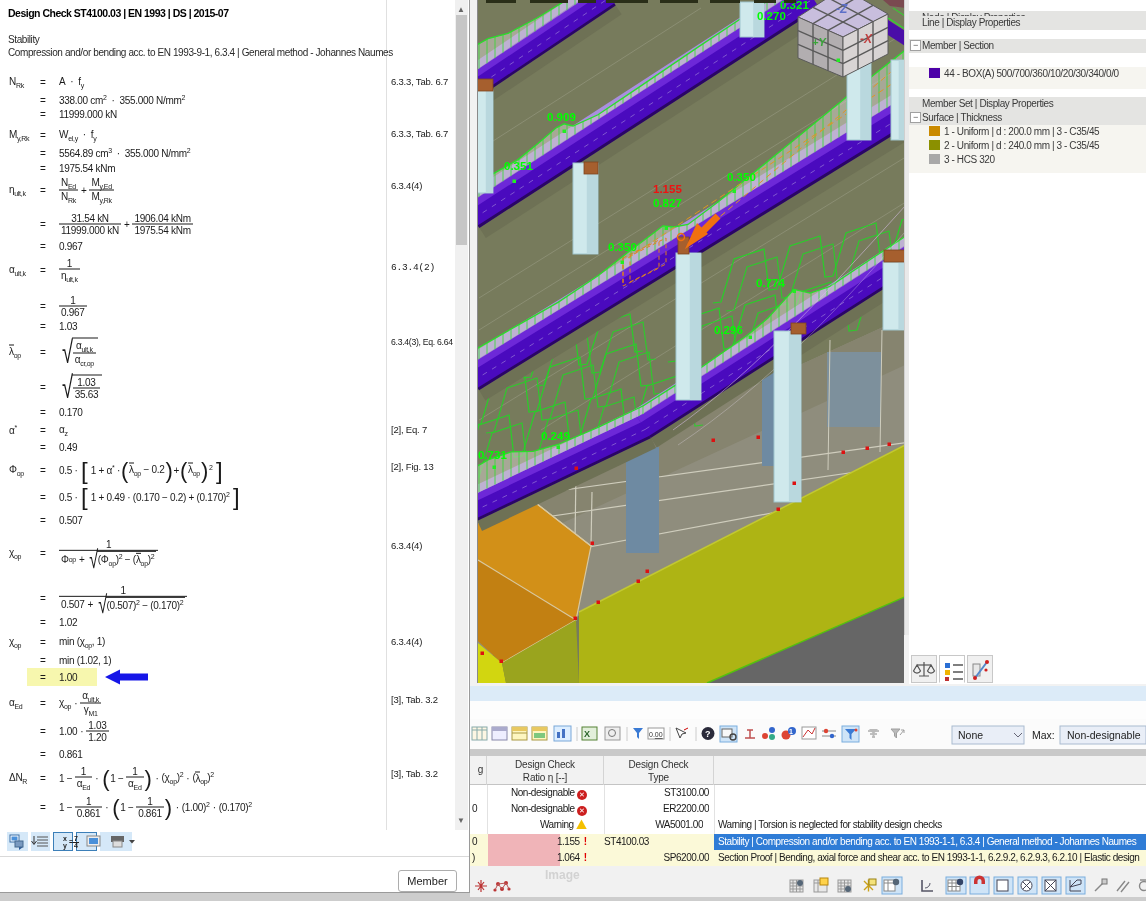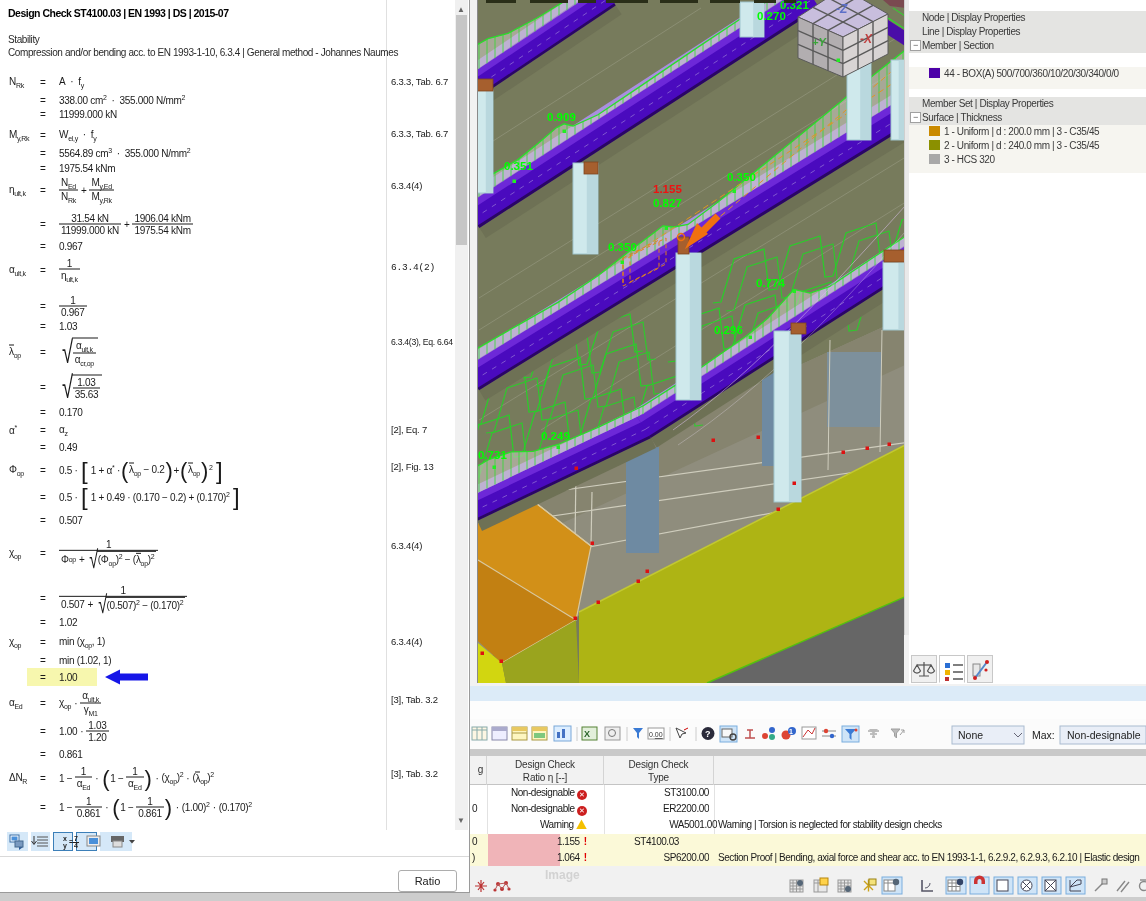--- a/index.html
+++ b/index.html
@@ -447,21 +447,21 @@
 <rect x="306" y="0" width="12" height="3"></rect>
 </g>
 <polygon points="405.0,0.0 427.0,0.0 427.0,8.0 412.0,6.0" fill="#7a4a50"></polygon>
 <polygon points="410.0,20.0 427.0,31.0 427.0,46.0 410.0,35.0" fill="#4a0ea8"></polygon>
 <line x1="410" y1="18" x2="427" y2="29" stroke="#2ade2a" stroke-width="1.2"></line>
 <line x1="415" y1="8" x2="427" y2="16" stroke="#2ade2a" stroke-width="1"></line>
 </svg></div>
   <div id="strip" class="abs"></div>
   <div id="legend" class="abs">
     <div class="lrow hdr" style="top:11px;">Node | Display Properties</div>
-    <div class="lrow hdr" style="top:25px;">Line | Display Properties</div>
+    <div class="lrow hdr" style="top:16px;">Line | Display Properties</div>
     <div class="lrow hdr" style="top:39px;"><div class="minus">−</div>Member | Section</div>
     <div class="lrow chl" style="top:53px;margin-top:17px;"><span class="sw" style="background:#b5f3fa;"></span>1 - R_M1 360/720</div>
     <div class="lrow chl" style="top:67px;"><span class="sw" style="background:#4d00a8;"></span>44 - BOX(A) 500/700/360/10/20/30/340/0/0</div>
     <div class="lrow chl" style="top:81px;height:8px;"></div>
     <div class="lrow hdr" style="top:97px;">Member Set | Display Properties</div>
     <div class="lrow hdr" style="top:111px;"><div class="minus">−</div>Surface | Thickness</div>
     <div class="lrow chl" style="top:125px;"><span class="sw" style="background:#ca8a00;"></span>1 - Uniform | d : 200.0 mm | 3 - C35/45</div>
     <div class="lrow chl" style="top:139px;"><span class="sw" style="background:#8b9000;"></span>2 - Uniform | d : 240.0 mm | 3 - C35/45</div>
     <div class="lrow chl" style="top:153px;"><span class="sw" style="background:#a8a8a8;"></span>3 - HCS 320</div>
     <div class="lrow chl" style="top:167px;height:6px;"></div>
@@ -590,28 +590,29 @@
       <span class="tc" style="left:17px;width:100px;text-align:right;">Non-designable <span class="errico">✕</span></span>
       <span class="tc" style="left:134px;width:105px;text-align:right;">ST3100.00</span>
     </div>
     <div class="trow" style="top:16.2px;">
       <span class="tc" style="left:2px;width:10px;">0</span>
       <span class="tc" style="left:17px;width:100px;text-align:right;">Non-designable <span class="errico">✕</span></span>
       <span class="tc" style="left:134px;width:105px;text-align:right;">ER2200.00</span>
     </div>
     <div class="trow" style="top:32.4px;">
       <span class="tc" style="left:17px;width:100px;text-align:right;">Warning <span class="warnico"></span></span>
-      <span class="tc" style="left:142px;width:105px;text-align:right;">WA5001.00</span>
+      <span class="tc" style="left:128px;width:105px;text-align:right;">WA5001.00</span>
       <span class="tc" style="left:248px;width:428px;">Warning | Torsion is neglected for stability design checks</span>
     </div>
     <div class="trow" style="top:48.6px;background:#fbf9d8;">
       <span class="tc" style="left:2px;width:10px;">0</span>
       <span class="tc" style="left:18px;width:72px;background:#f0b4b8;"></span>
       <span class="tc" style="left:17px;width:100px;text-align:right;">1.155 <span class="excico">!</span></span>
-      <span class="tc" style="left:134px;width:105px;text-align:center;">ST4100.03</span>
+      <span class="tc" style="left:134px;width:105px;text-align:left;">ST4100.03</span>
+      <span class="tc" style="left:244px;width:432px;background:#2f7cd6;color:#fff;padding-left:4px;">Stability | Compression and/or bending acc. to EN 1993-1-1, 6.3.4 | General method - Johannes Naumes</span>
     </div>
     <div class="trow" style="top:64.8px;background:#fbf9d8;">
       <span class="tc" style="left:2px;width:10px;">)</span>
       <span class="tc" style="left:18px;width:72px;background:#f0b4b8;"></span>
       <span class="tc" style="left:17px;width:100px;text-align:right;">1.064 <span class="excico">!</span></span>
       <span class="tc" style="left:134px;width:105px;text-align:right;">SP6200.00</span>
       <span class="tc" style="left:248px;width:428px;">Section Proof | Bending, axial force and shear acc. to EN 1993-1-1, 6.2.9.2, 6.2.9.3, 6.2.10 | Elastic design</span>
     </div>
   </div>
   <div id="sbar" class="abs">
@@ -709,21 +710,21 @@
       </g>
     </svg>
   </div>
   <div id="bottomstrip" class="abs"></div>
     <div class="abs" style="left:0;top:893px;width:470px;height:8px;background:#cdcdcd;"></div>
   <div id="dlg" class="abs">
     <div class="content">
       <div id="vsep"></div>
       <div class="abs" style="left:8px;top:7px;font-size:10.5px;font-weight:bold;color:#000;letter-spacing:-0.5px;white-space:nowrap;">Design Check ST4100.03 | EN 1993 | DS | 2015-07</div>
       <div class="abs" style="left:8px;top:34px;font-size:10px;color:#2a2a2a;letter-spacing:-0.4px;white-space:nowrap;">Stability</div>
-      <div class="abs" style="left:8px;top:47px;font-size:10px;color:#2a2a2a;letter-spacing:-0.4px;white-space:nowrap;">Compression and/or bending acc. to EN 1993-1-10, 6.3.4 | General method - Johannes Naumes</div>
+      <div class="abs" style="left:8px;top:47px;font-size:10px;color:#2a2a2a;letter-spacing:-0.4px;white-space:nowrap;">Compression and/or bending acc. to EN 1993-9-1, 6.3.4 | General method - Johannes Naumes</div>
 
       <div class="ref" style="top:76px;">6.3.3, Tab. 6.7</div>
       <div class="eqr" style="top:82px;">
           <span class="l">N<sub>Rk</sub></span>
           <span class="s">=</span>
           <span>A&nbsp; ·&nbsp; f<sub>y</sub></span>
         </div>
       <div class="eqr" style="top:100px;">
           <span class="l"></span>
           <span class="s">=</span>
@@ -1027,16 +1028,16 @@
           </g>
           <line x1="66" y1="10.5" x2="72" y2="10.5" stroke="#222"></line>
         <rect x="80" y="4" width="13" height="10" fill="#eee" stroke="#888"></rect>
           <rect x="82" y="6" width="9" height="6" fill="#4a90d9"></rect>
         <rect x="104" y="4" width="13" height="6" fill="#666"></rect>
           <rect x="106" y="9" width="9" height="6" fill="#ddd" stroke="#888"></rect>
           <path d="M122 8 l3 3.5 3 -3.5 z" fill="#444"></path>
       </svg>
     </div>
     <div id="dfoot">
-        <div id="closebtn">Ratio</div>
+        <div id="closebtn">Member</div>
       </div>
   </div>
 </div>
 
 </body></html>

